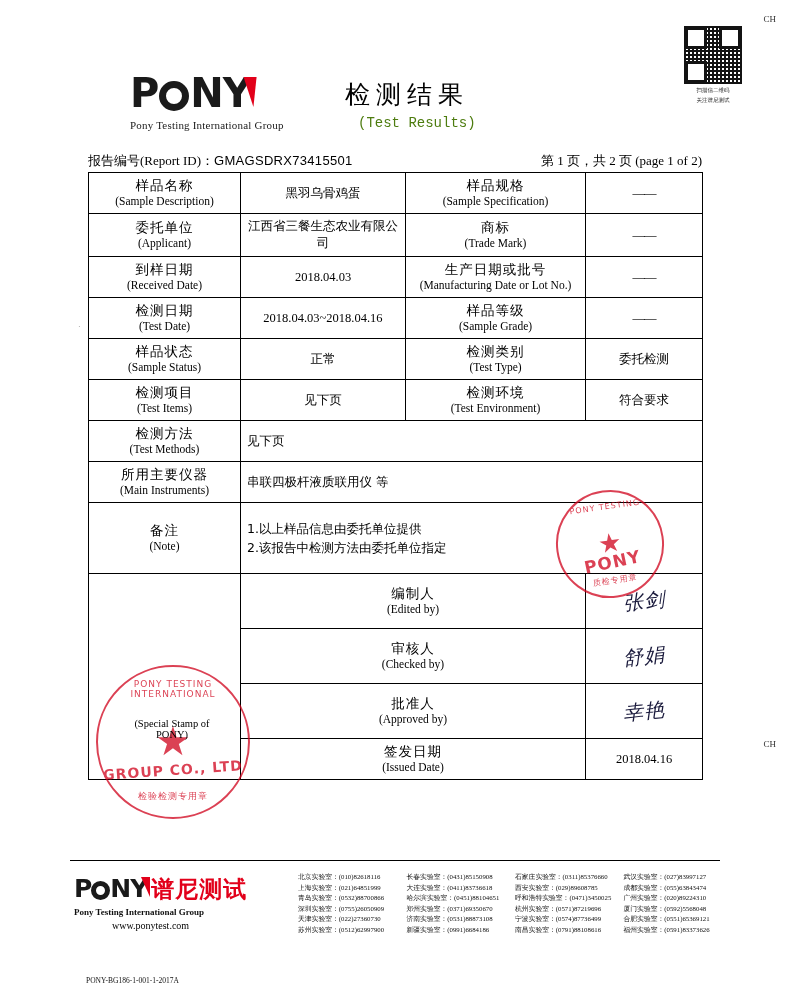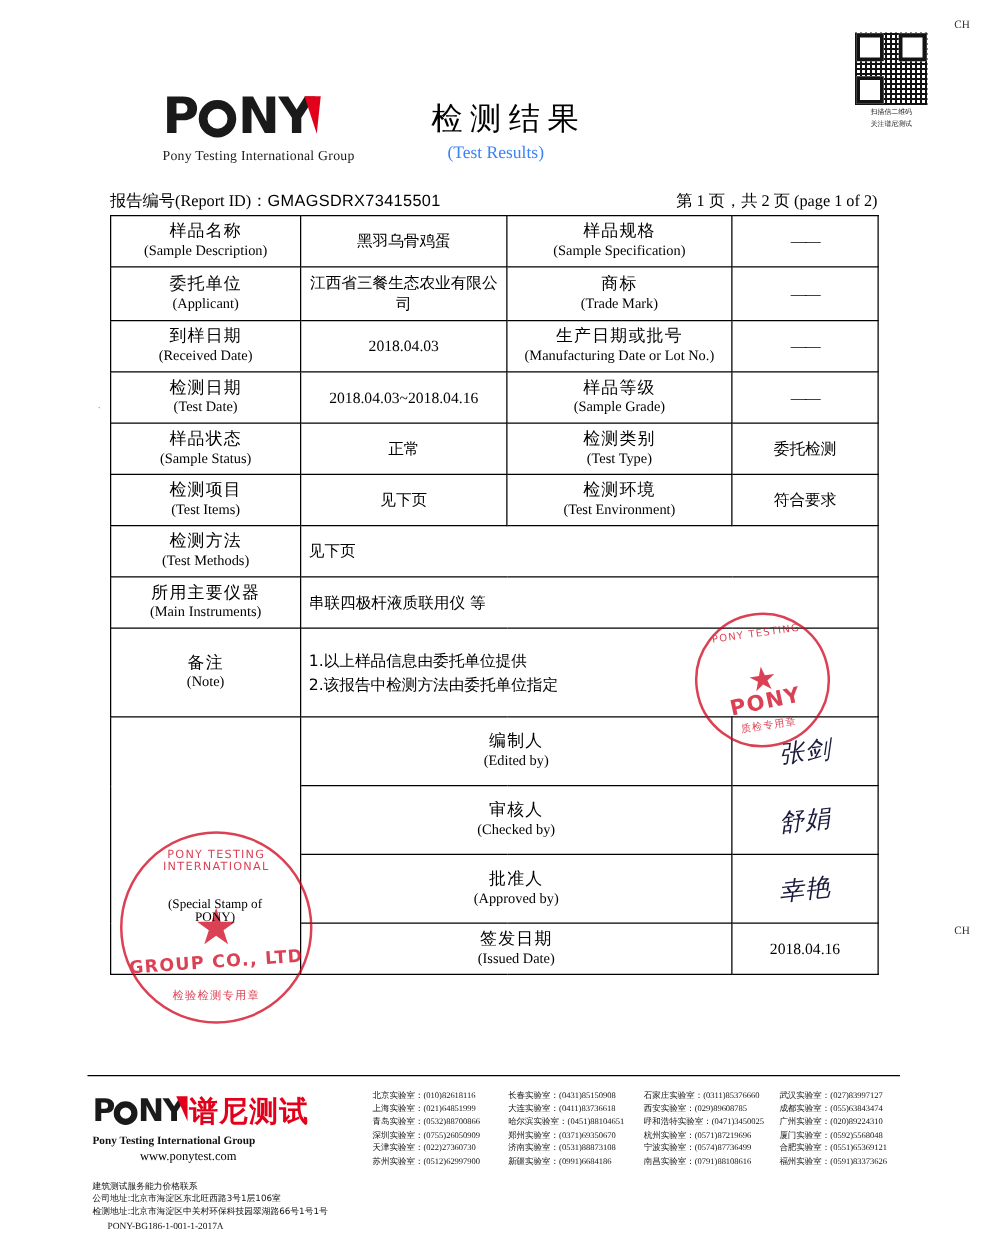--- a/index.html
+++ b/index.html
@@ -133,23 +133,23 @@
     top: 6px;
     font-family: "DejaVu Sans", sans-serif;
     font-size: 25px;
     letter-spacing: 6px;
     color: #000;
   }
   .title-en {
     position: absolute;
     left: 228px;
     top: 43px;
-    font-family: Liberation Serif, serif;
+    font-family: Liberation Mono, monospace;
     font-size: 14px;
-    color: #3b82f6;
+    color: #4d7c0f;
   }
 
   
   .report-row {
     position: absolute;
     top: 152px;
     left: 88px;
     width: 614px;
     font-size: 13px;
     display: flex;
@@ -619,21 +619,16 @@
       <div>厦门实验室：(0592)5568048</div>
       <div>天津实验室：(022)27360730</div>
       <div>济南实验室：(0531)88873108</div>
       <div>宁波实验室：(0574)87736499</div>
       <div>合肥实验室：(0551)65369121</div>
       <div>苏州实验室：(0512)62997900</div>
       <div>新疆实验室：(0991)6684186</div>
       <div>南昌实验室：(0791)88108616</div>
       <div>福州实验室：(0591)83373626</div>
     </div>
-    <div class="f-bottom">
-      <div>建筑测试服务能力价格联系</div>
-      <div>公司地址:北京市海淀区东北旺西路3号1层106室</div>
-      <div>检测地址:北京市海淀区中关村环保科技园翠湖路66号1号1号</div>
-    </div>
     <div class="f-code">PONY-BG186-1-001-1-2017A</div>
   </div>
 
 </div>
 
 </body></html>

